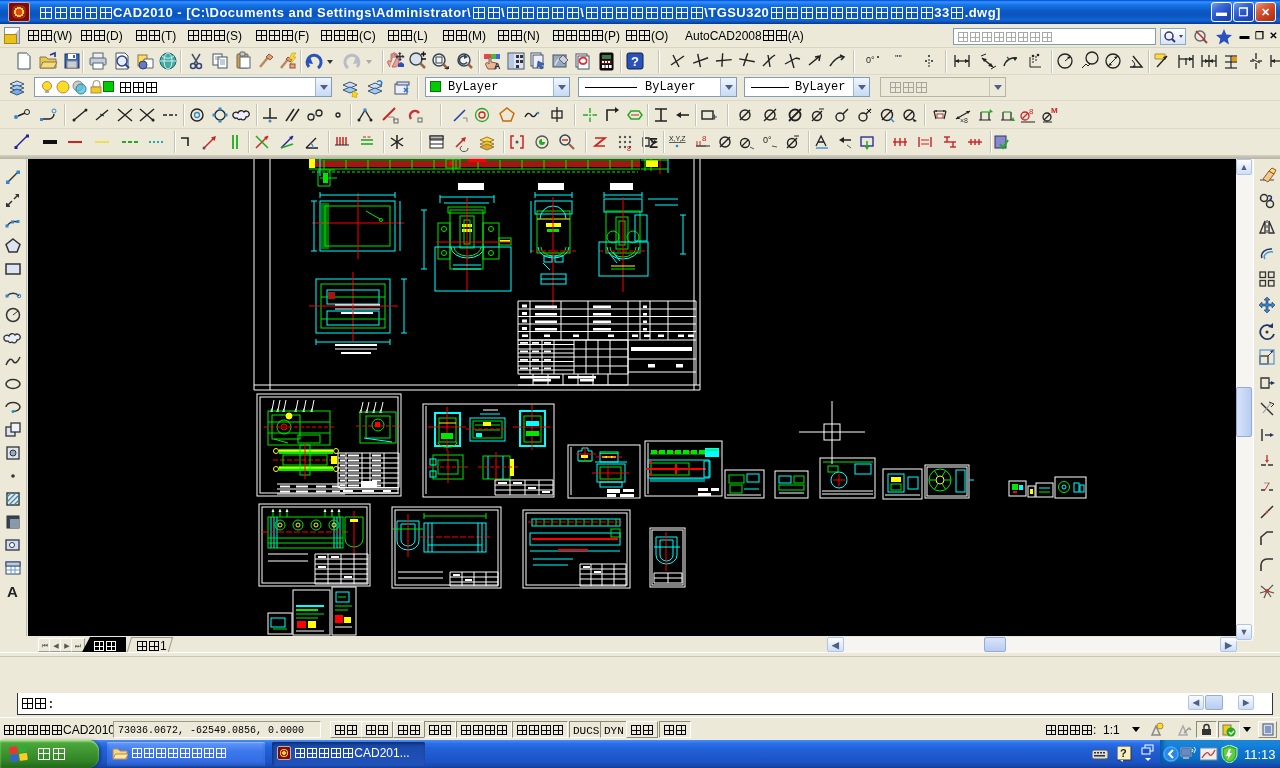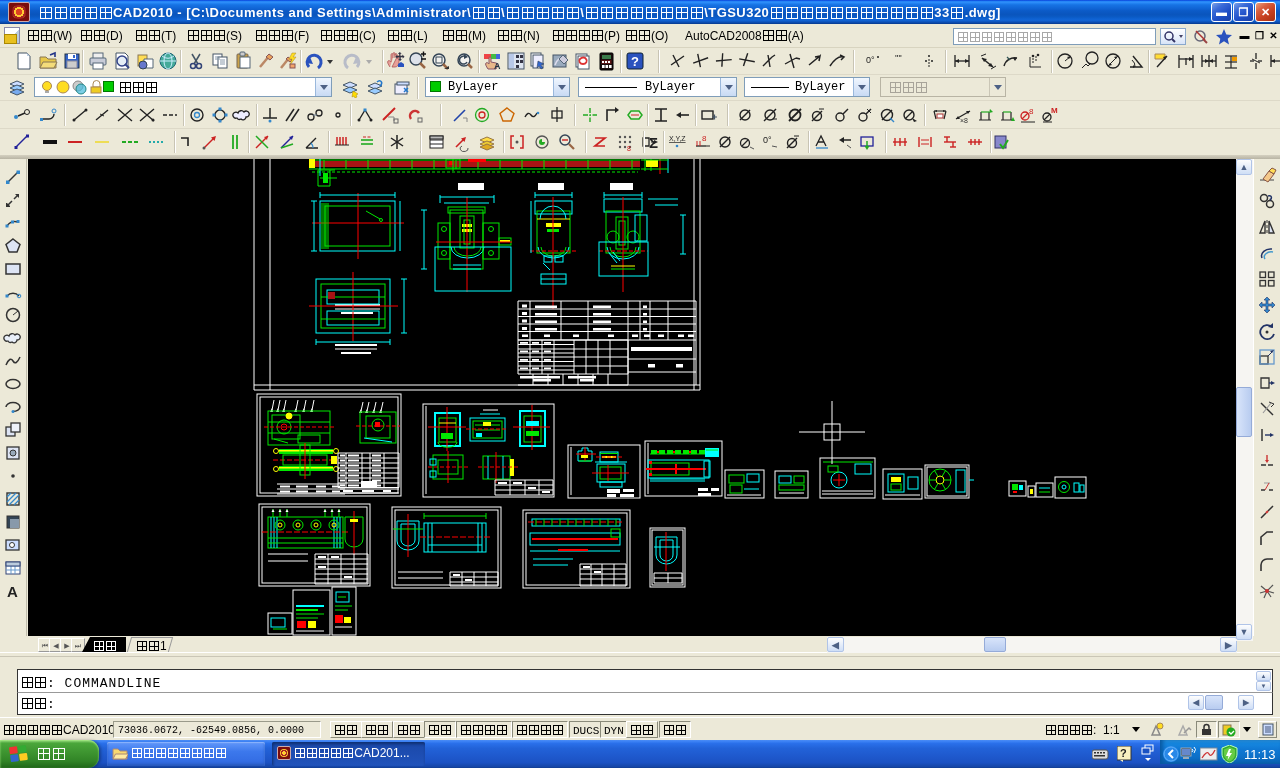--- a/index.html
+++ b/index.html
@@ -2097,25 +2097,20 @@
 <div class="abs" style="left:129px;top:1px;width:42px;height:15px;background:#ece9d8;border:1px solid #999;border-bottom:none;transform:skewX(-16deg);"></div>
 <div class="abs" style="left:136px;top:3px;color:#000;"><i class="c s"></i><i class="c s"></i>1</div>
 <div class="abs" style="left:0px;top:16px;width:1280px;height:1px;background:#fff;"></div>
 <div class="abs" style="left:827px;top:1px;width:410px;height:16px;background:#f6f5f2;">
       <div class="sbtn" style="left:0;top:0;width:17px;height:15px;font-size:9px;line-height:14px;">◀</div>
       <div class="sthumb h" style="left:157px;top:0;width:22px;height:15px;"></div>
       <div class="sbtn" style="right:0;top:0;width:17px;height:15px;font-size:9px;line-height:14px;">▶</div>
     </div>
 </div>
 <div id="cmd">
-<div class="abs" style="left:17px;top:12px;width:1256px;height:24px;background:#fff;border:1px solid #333;border-bottom:1px solid #999;">
-      <span style="position:absolute;left:3px;top:5px;font-size:13px;"><i class="c"></i><i class="c"></i><span style="font-family:'Liberation Mono',monospace;font-size:13px;letter-spacing:1px;">: COMMANDLINE</span></span>
-<div class="sbtn" style="right:1px;top:1px;width:15px;height:10px;font-size:6px;line-height:9px;">▲</div>
-      <div class="sbtn" style="right:1px;top:11px;width:15px;height:10px;font-size:6px;line-height:9px;">▼</div>
-    </div>
 <div class="abs" style="left:17px;top:36px;width:1256px;height:22px;background:#fff;border:1px solid #333;border-top:none;">
       <span style="position:absolute;left:3px;top:3px;font-size:13px;"><i class="c"></i><i class="c"></i><span style="font-family:'Liberation Mono',monospace;font-size:13px;">:</span></span>
 <div style="position:absolute;right:18px;top:1px;width:66px;height:18px;">
         <div class="sbtn" style="left:0px;top:1px;width:16px;height:15px;font-size:8px;line-height:14px;">◀</div>
         <div class="sthumb h" style="left:17px;top:1px;width:18px;height:15px;"></div>
         <div class="sbtn" style="right:0px;top:1px;width:16px;height:15px;font-size:8px;line-height:14px;">▶</div>
       </div>
     </div>
 </div>
 <div id="status">

